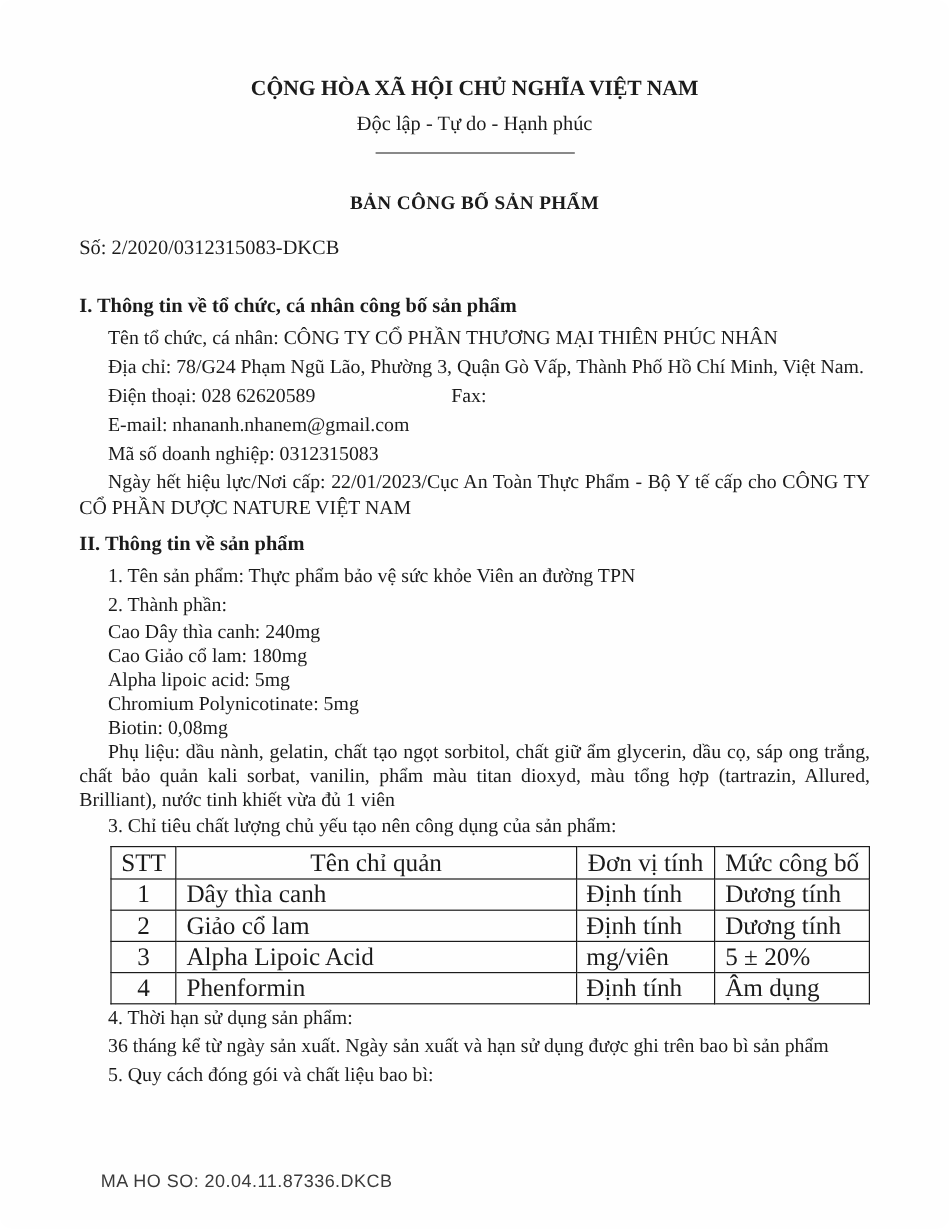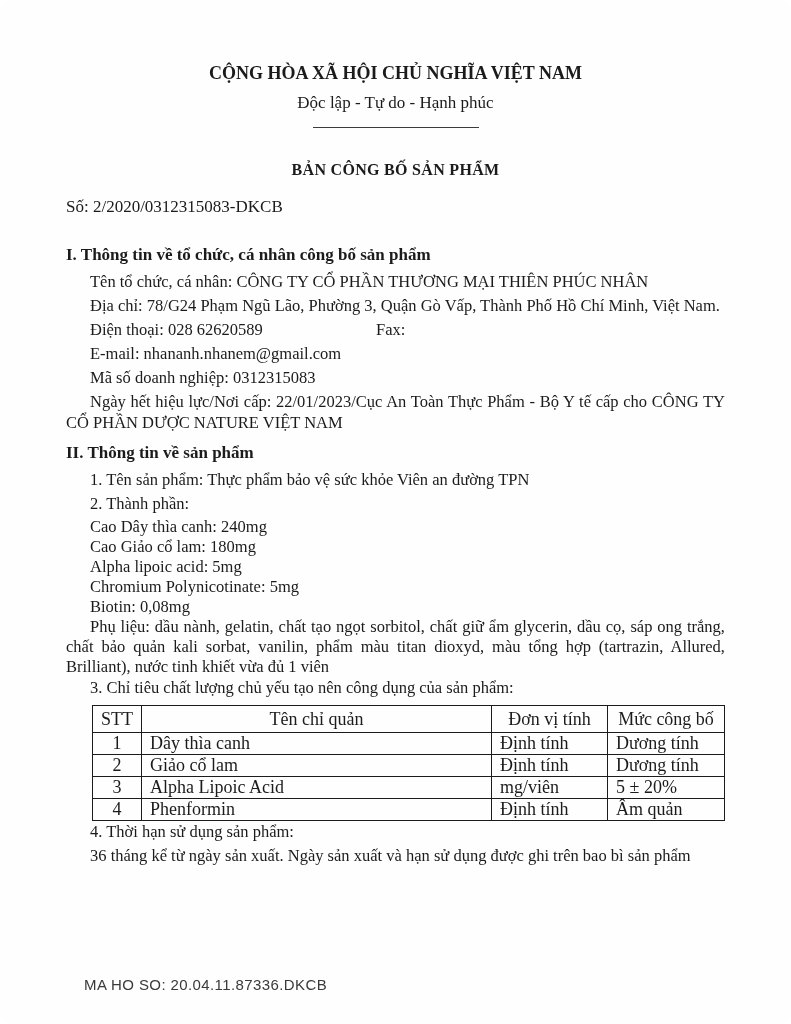--- a/index.html
+++ b/index.html
@@ -92,21 +92,21 @@
     text-align: justify;
     font-family: Liberation Serif, serif;
   }
 
   .quality-heading { margin-top: 10px; }
 
   
   table.quality {
     border-collapse: collapse;
     margin: 7px 0 0 26px;
-    font-size: 18px;
+    font-size: 21px;
     table-layout: fixed;
     font-family: Liberation Serif, serif;
   }
   table.quality th, table.quality td {
     border: 1.6px solid #1b1b1b;
     padding: 0 8px;
     overflow: hidden;
     white-space: nowrap;
   }
   table.quality th {
@@ -206,23 +206,24 @@
       <tr>
         <td class="center">3</td>
         <td>Alpha Lipoic Acid</td>
         <td>mg/viên</td>
         <td>5 ± 20%</td>
       </tr>
       <tr>
         <td class="center">4</td>
         <td>Phenformin</td>
         <td>Định tính</td>
-        <td>Âm quản</td>
+        <td>Âm dụng</td>
       </tr>
     </tbody>
   </table>
 
   <p class="line ind after-table">4. Thời hạn sử dụng sản phẩm:</p>
   <p class="line ind spaced">36 tháng kể từ ngày sản xuất. Ngày sản xuất và hạn sử dụng được ghi trên bao bì sản phẩm</p>
+  <p class="line ind spaced">5. Quy cách đóng gói và chất liệu bao bì:</p>
 
   <div class="footer">MA HO SO: 20.04.11.87336.DKCB</div>
 
 </div>
 
 </body></html>

